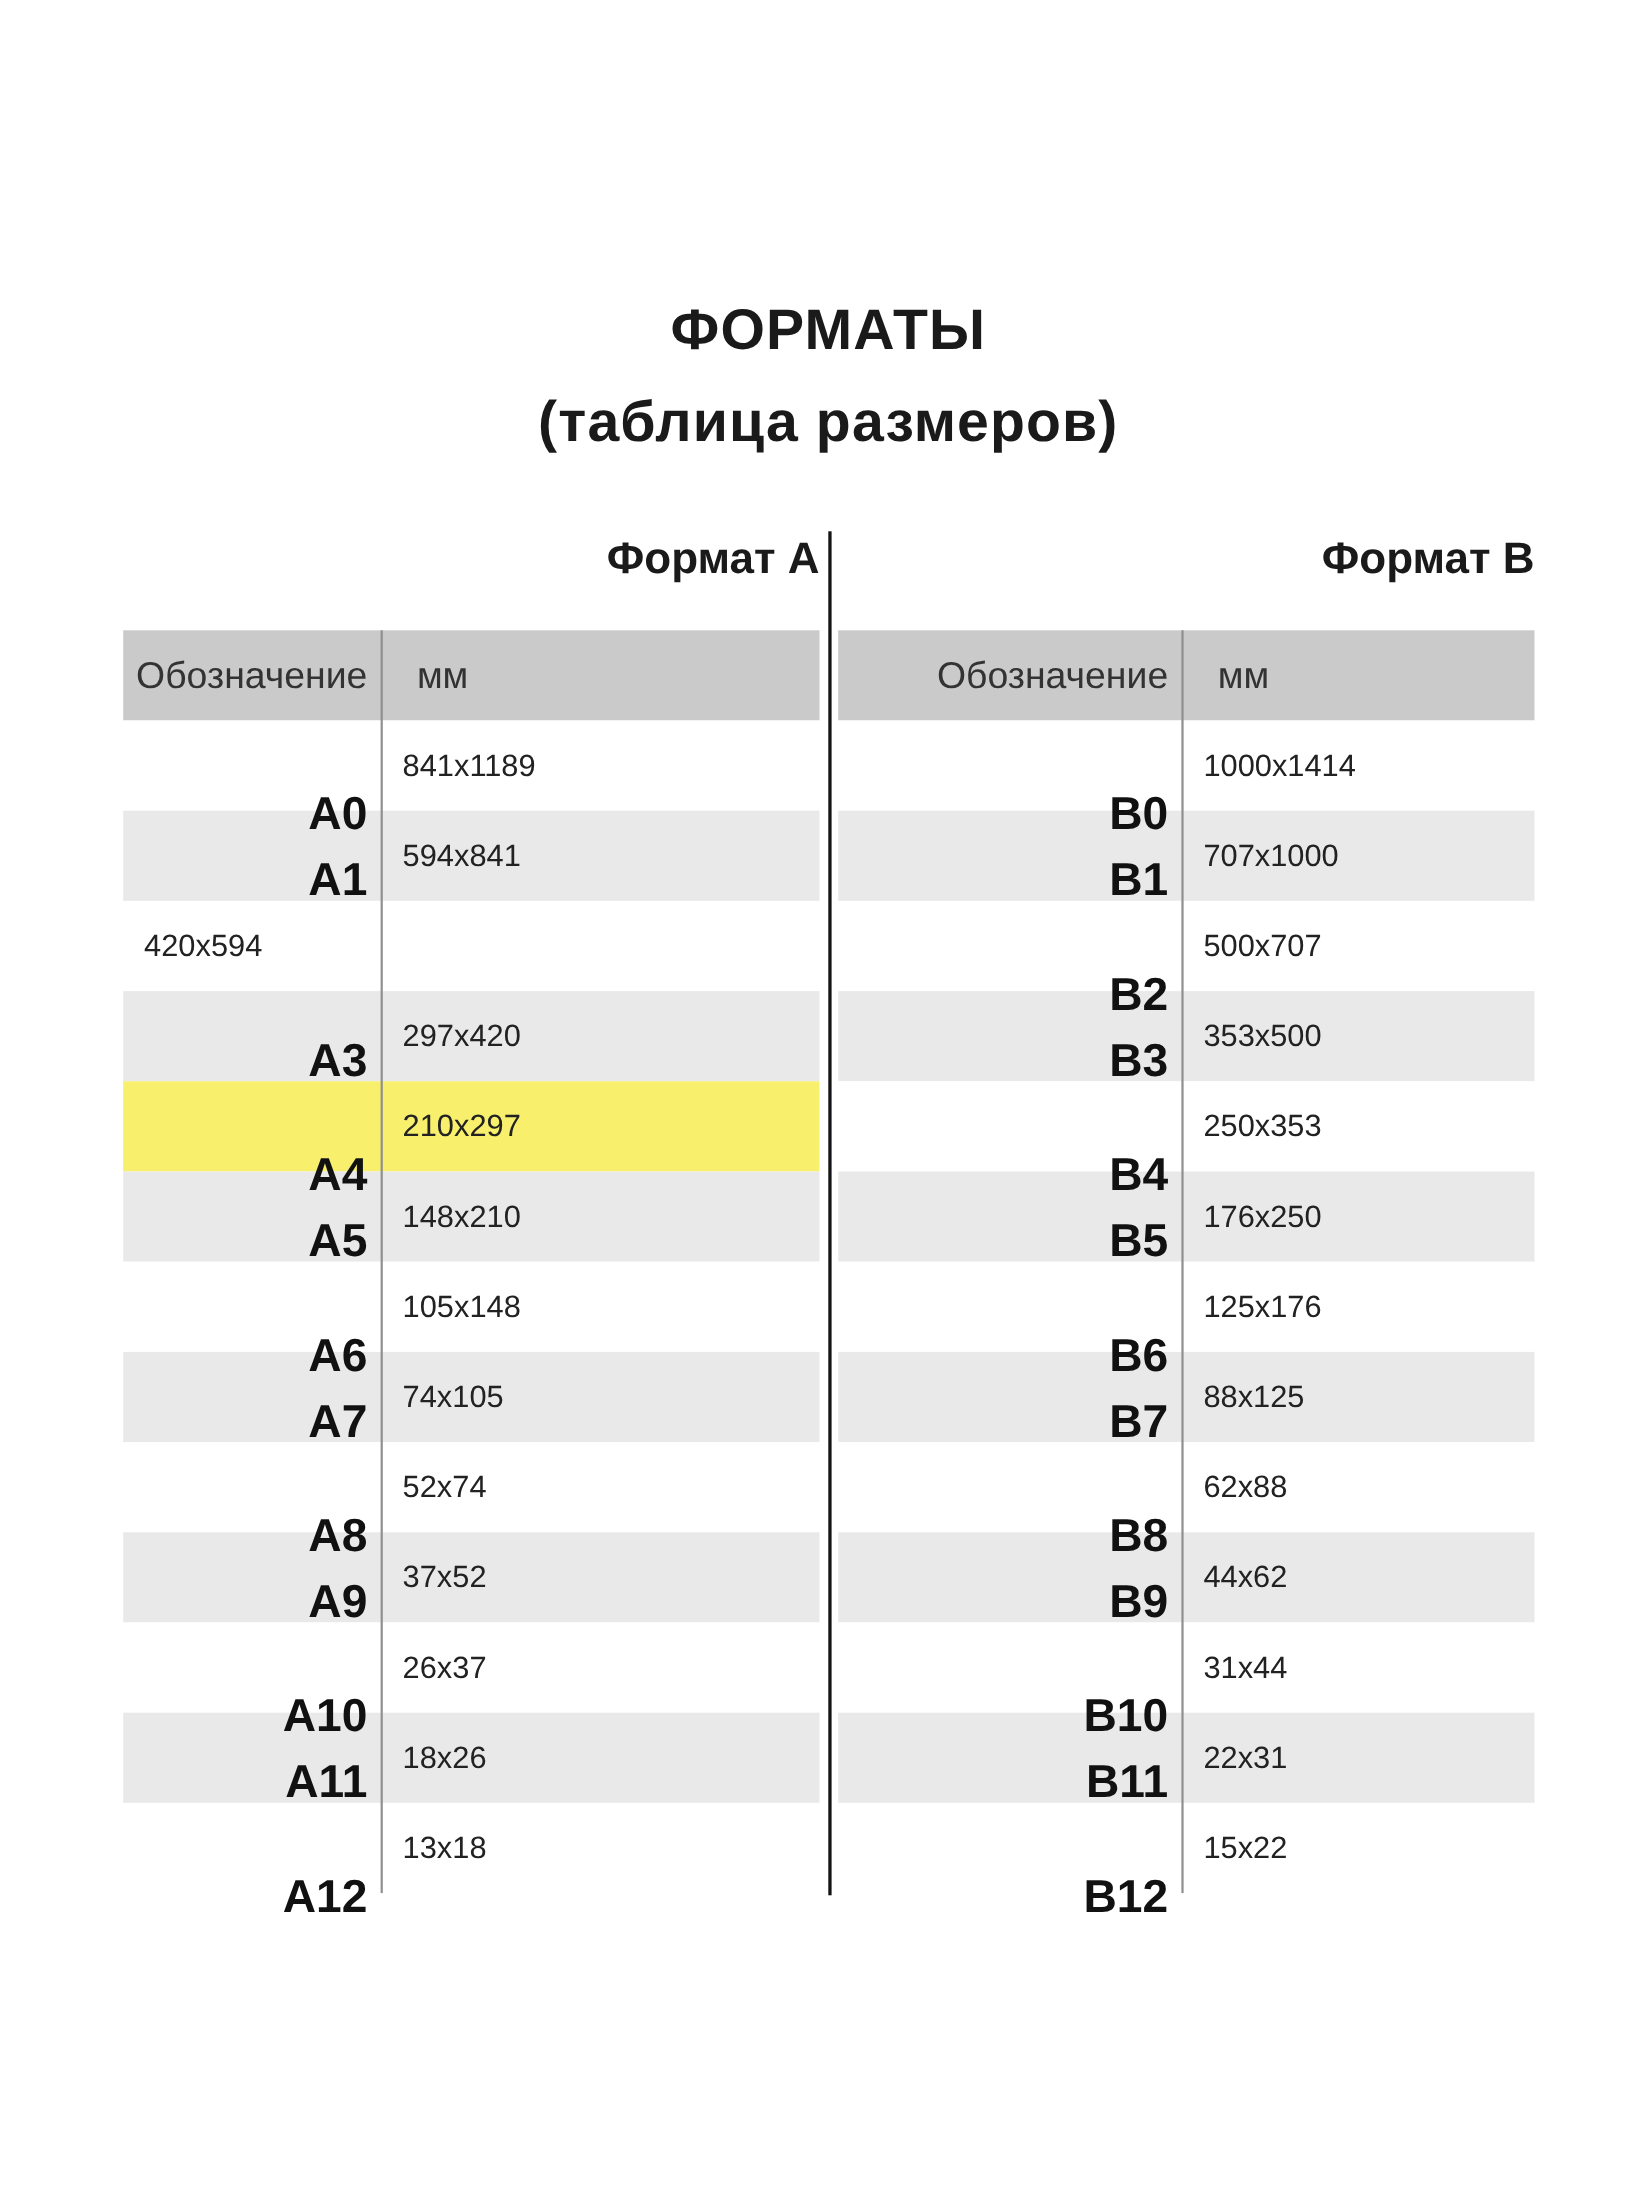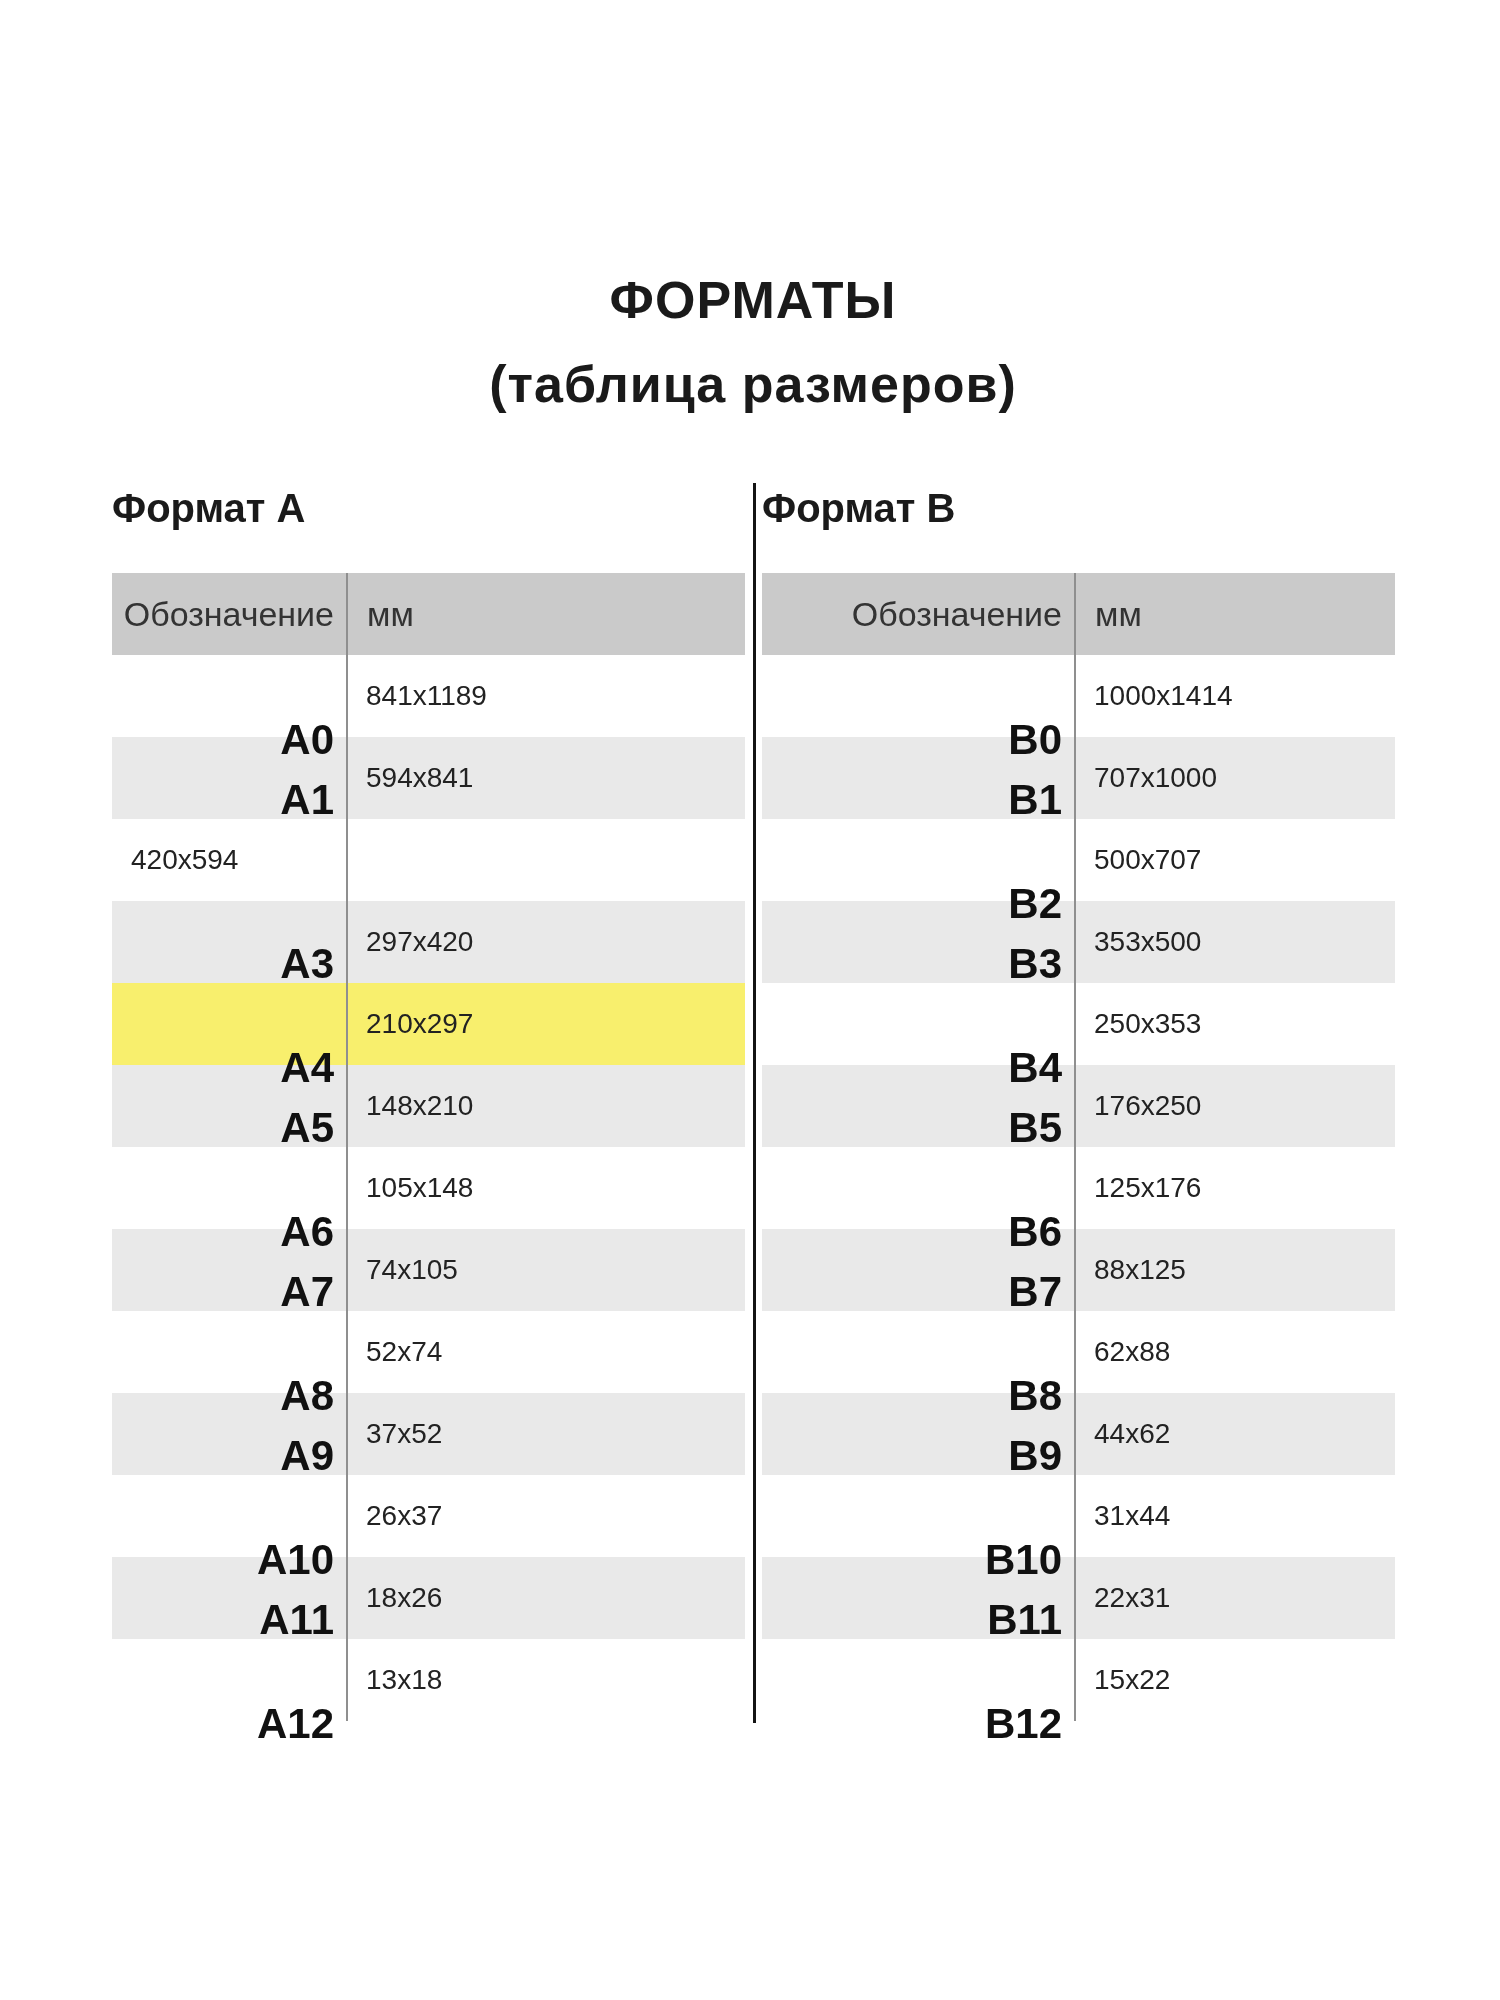--- a/index.html
+++ b/index.html
@@ -35,31 +35,32 @@
     width: 633px;
   }
   #tableA { left: 112px;  --div: 235px; }
   #tableB { left: 762px;  --div: 313px; }
 
   .ftable .heading {
     position: absolute;
     top: -88px;
     left: 0;
     width: 100%;
-    text-align: left;
+    text-align: right;
     font-size: 40px;
     font-weight: 700;
     line-height: 46px;
     color: var(--text, #1a1a1a);
   }
 
   .thead {
     height: 82px;
     background: var(--header_bg, #cacaca);
     display: flex;
+    gap: 12px;
   }
   .thead .desig {
     box-sizing: border-box;
     width: var(--div);
     padding-right: 13px;
     text-align: right;
     line-height: 82px;
     font-size: 34px;
     color: var(--header_text, #333333);
     white-space: nowrap;

